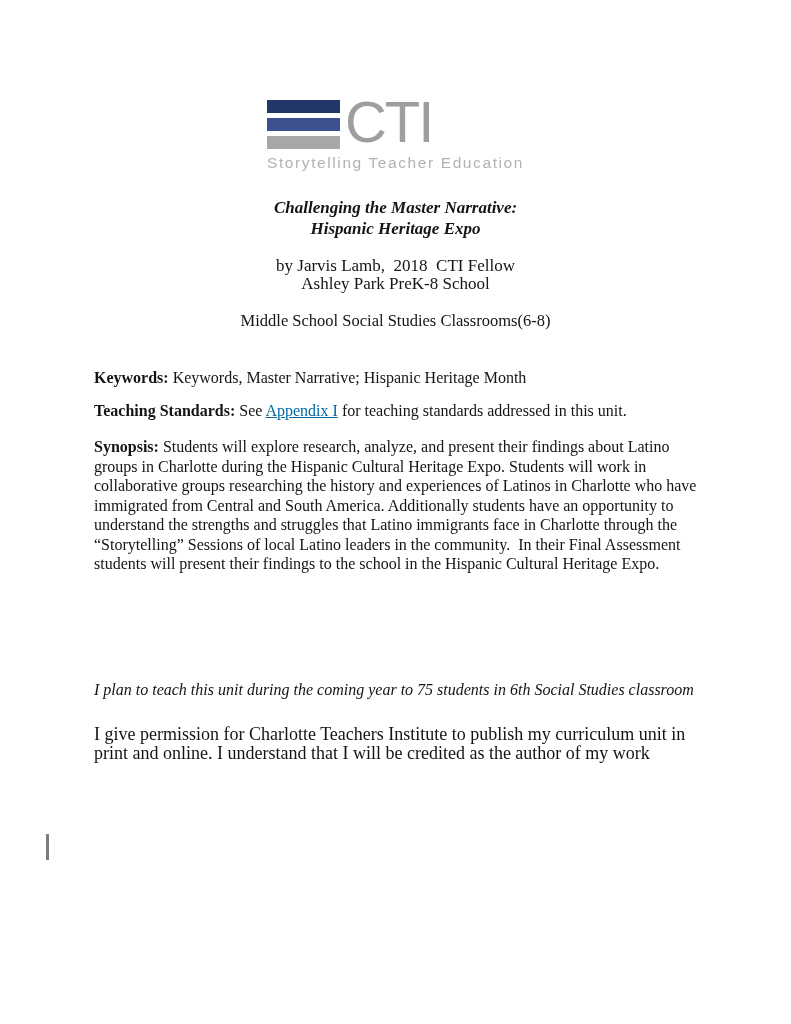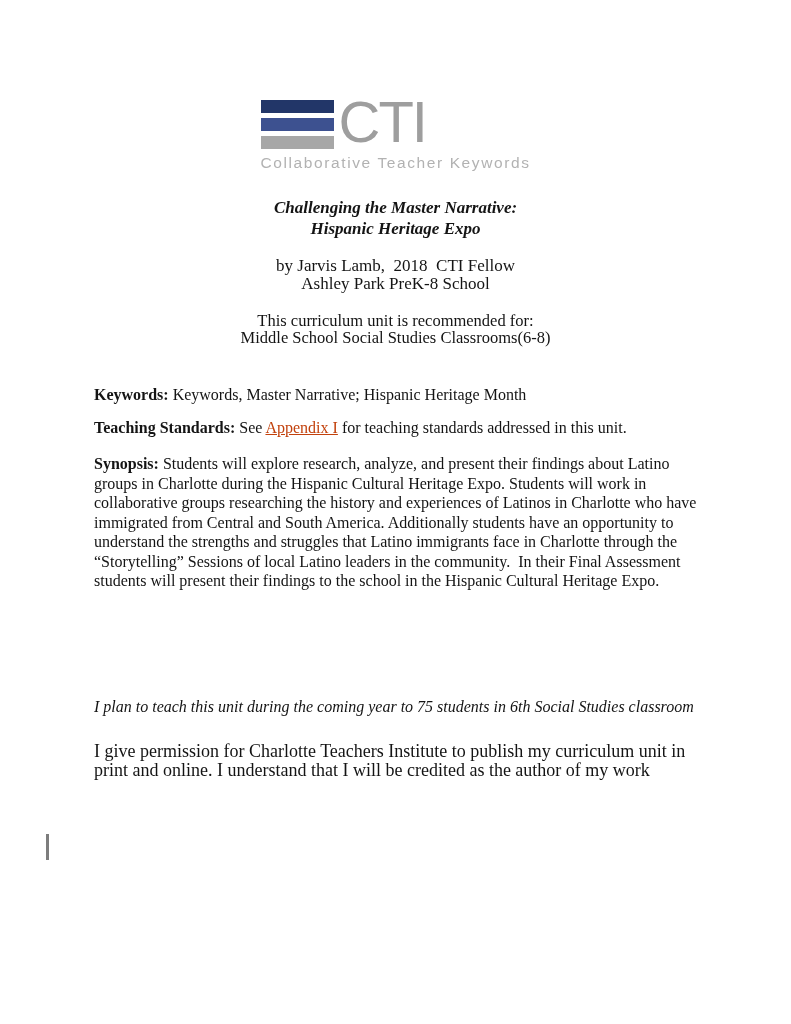--- a/index.html
+++ b/index.html
@@ -78,43 +78,42 @@
 
   <div class="logo-block">
     <div class="logo-row">
       <div class="logo-bars">
         <div class="logo-bar" id="bar0" style="background: rgb(34, 54, 104);"></div>
         <div class="logo-bar" id="bar1" style="background: rgb(61, 81, 144);"></div>
         <div class="logo-bar" id="bar2" style="background: rgb(167, 167, 167);"></div>
       </div>
       <div class="logo-cti" style="color: rgb(158, 158, 158);">CTI</div>
     </div>
-    <div class="logo-tagline" style="color: rgb(178, 178, 178);">Collaborative Teacher Keywords</div>
+    <div class="logo-tagline" style="color: rgb(178, 178, 178);">Storytelling Teacher Education</div>
   </div>
 
   <div class="title-block">
     <div class="title-line">Challenging the Master Narrative:</div>
     <div class="title-line">Hispanic Heritage Expo</div>
   </div>
 
   <div class="byline-block">
     <div class="byline-line">by Jarvis Lamb,  2018  CTI Fellow</div>
     <div class="byline-line">Ashley Park PreK-8 School</div>
   </div>
 
   <div class="rec-block">
-    <div class="rec-line">This curriculum unit is recommended for:</div>
     <div class="rec-line">Middle School Social Studies Classrooms(6-8)</div>
   </div>
 
   <div class="body-text">
 
     <p class="kw-line"><b class="lbl">Keywords:</b> <span>Keywords, Master Narrative; Hispanic Heritage Month</span></p>
 
-    <p class="ts-line"><b class="lbl">Teaching Standards:</b> <span>See </span><a class="appendix-link" id="appendixLink" style="color: #c2410c;">Appendix I</a><span> for teaching standards addressed in this unit.</span></p>
+    <p class="ts-line"><b class="lbl">Teaching Standards:</b> <span>See </span><a class="appendix-link" id="appendixLink" style="color: #0369a1;">Appendix I</a><span> for teaching standards addressed in this unit.</span></p>
 
     <p class="syn-para"><b class="lbl">Synopsis:</b><span> Students will explore research, analyze, and present their findings about Latino groups in Charlotte during the Hispanic Cultural Heritage Expo. Students will work in collaborative groups researching the history and experiences of Latinos in Charlotte who have immigrated from Central and South America. Additionally students have an opportunity to understand the strengths and struggles that Latino immigrants face in Charlotte through the “Storytelling” Sessions of local Latino leaders in the community.  In their Final Assessment students will present their findings to the school in the Hispanic Cultural Heritage Expo.</span></p>
 
     <p class="teach-line">I plan to teach this unit during the coming year to 75 students in 6th Social Studies classroom</p>
 
     <p class="perm-para">I give permission for Charlotte Teachers Institute to publish my curriculum unit in print and online. I understand that I will be credited as the author of my work</p>
 
   </div>
 
   <div class="text-caret"></div>

